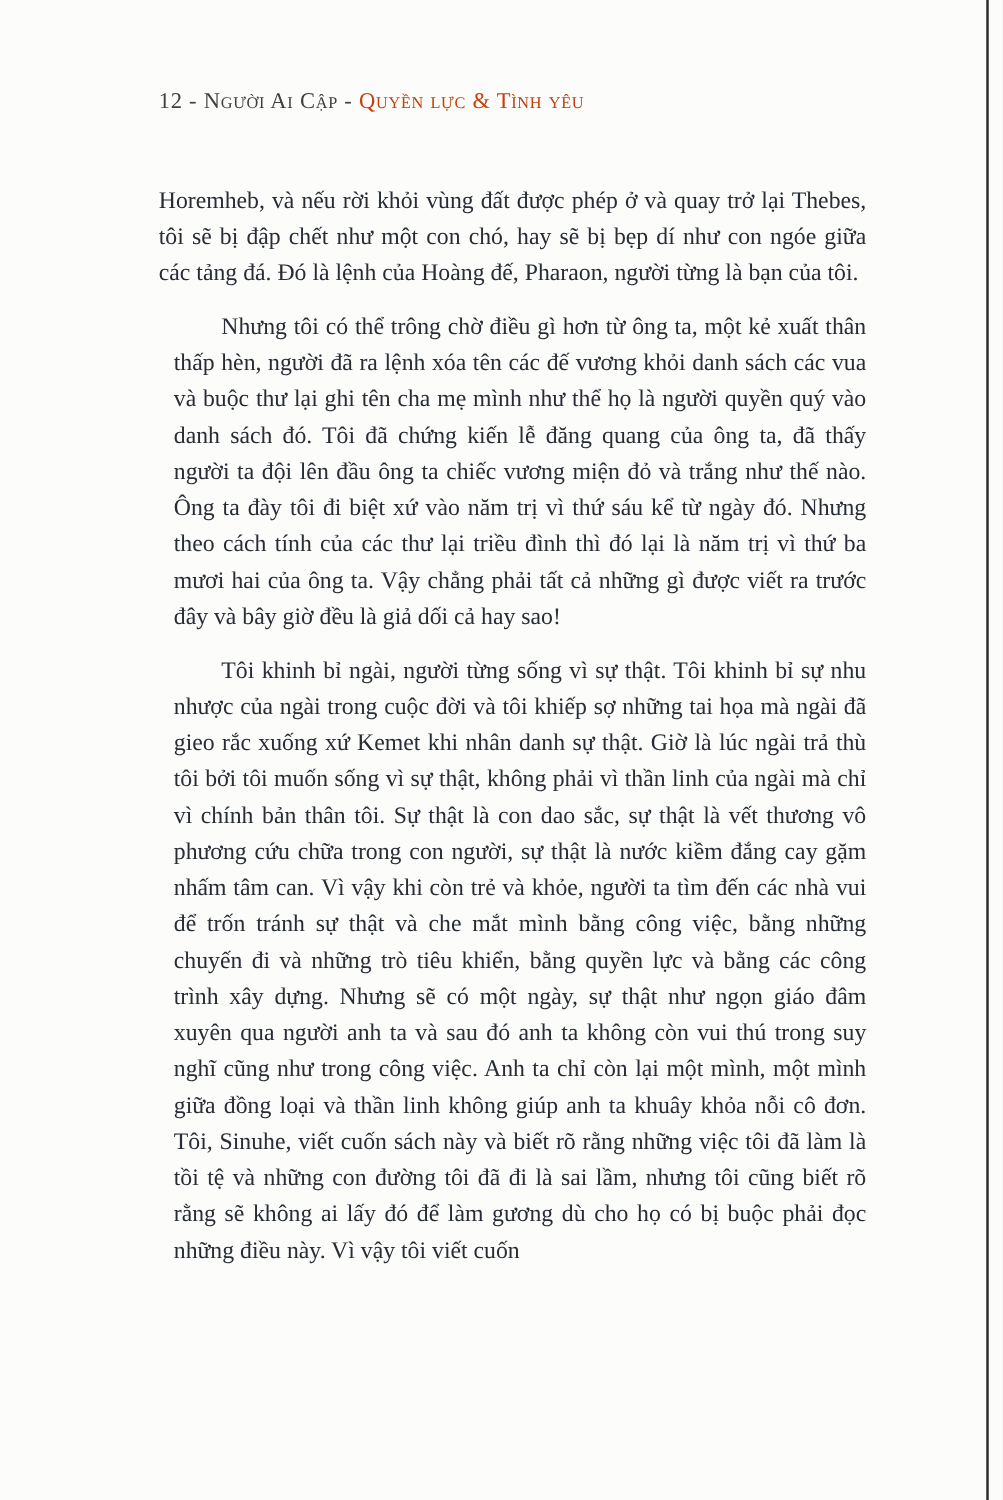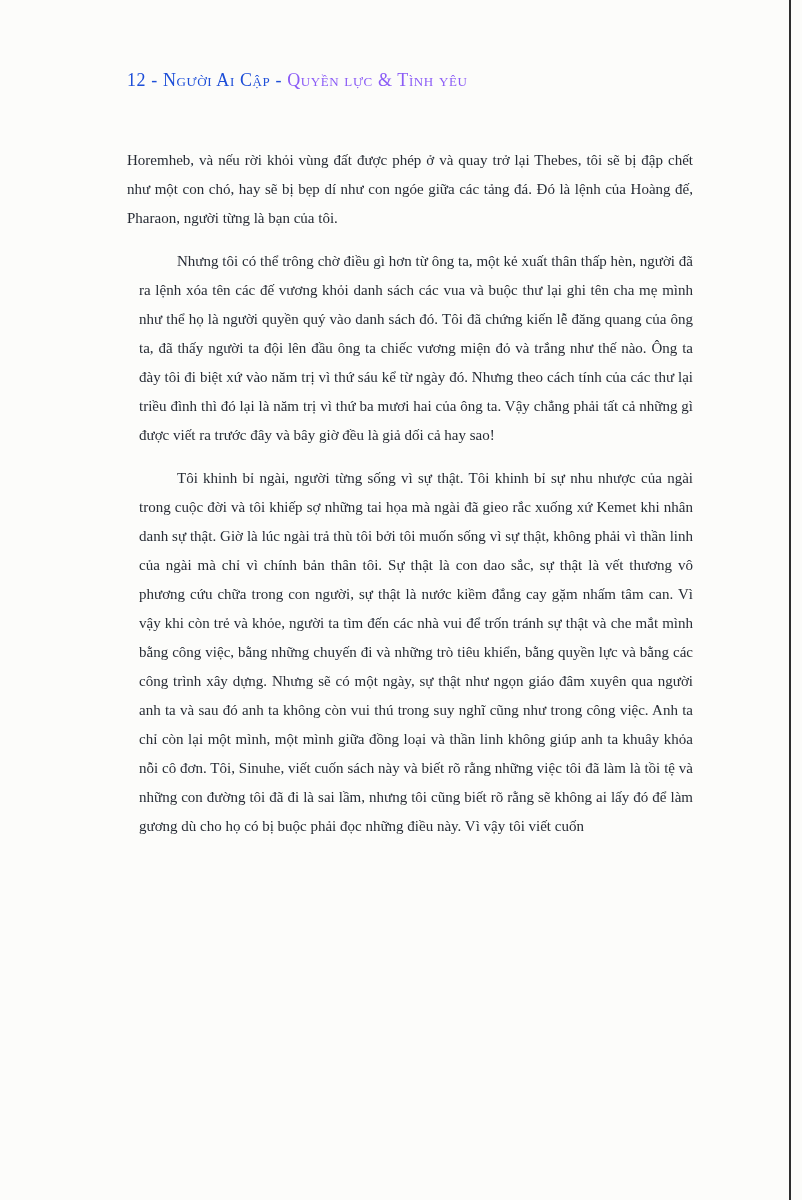--- a/index.html
+++ b/index.html
@@ -30,36 +30,36 @@
     position: absolute;
     left: 127px;
     top: 70px;
     width: 566px;
     font-variant: small-caps;
     font-size: 18px;
     letter-spacing: 0.6px;
     white-space: nowrap;
   }
   .running-header .hdr-primary {
-    color: #1d4ed8;
+    color: #404040;
     text-align: right;
   }
   .running-header .hdr-accent {
-    color: #8b5cf6;
+    color: #c2410c;
   }
   .body-text {
     position: absolute;
     left: 127px;
     top: 146px;
     width: 566px;
     color: #272c35;
   }
   .body-text p {
     margin: 0 0 14px 0;
-    font-size: 15px;
+    font-size: 19px;
     line-height: 29px;
     text-align: justify;
     text-justify: inter-word;
   }
   .body-text p.indent {
     text-indent: 38px;
     margin-left: 12px;
   }
 </style>
 </head>

